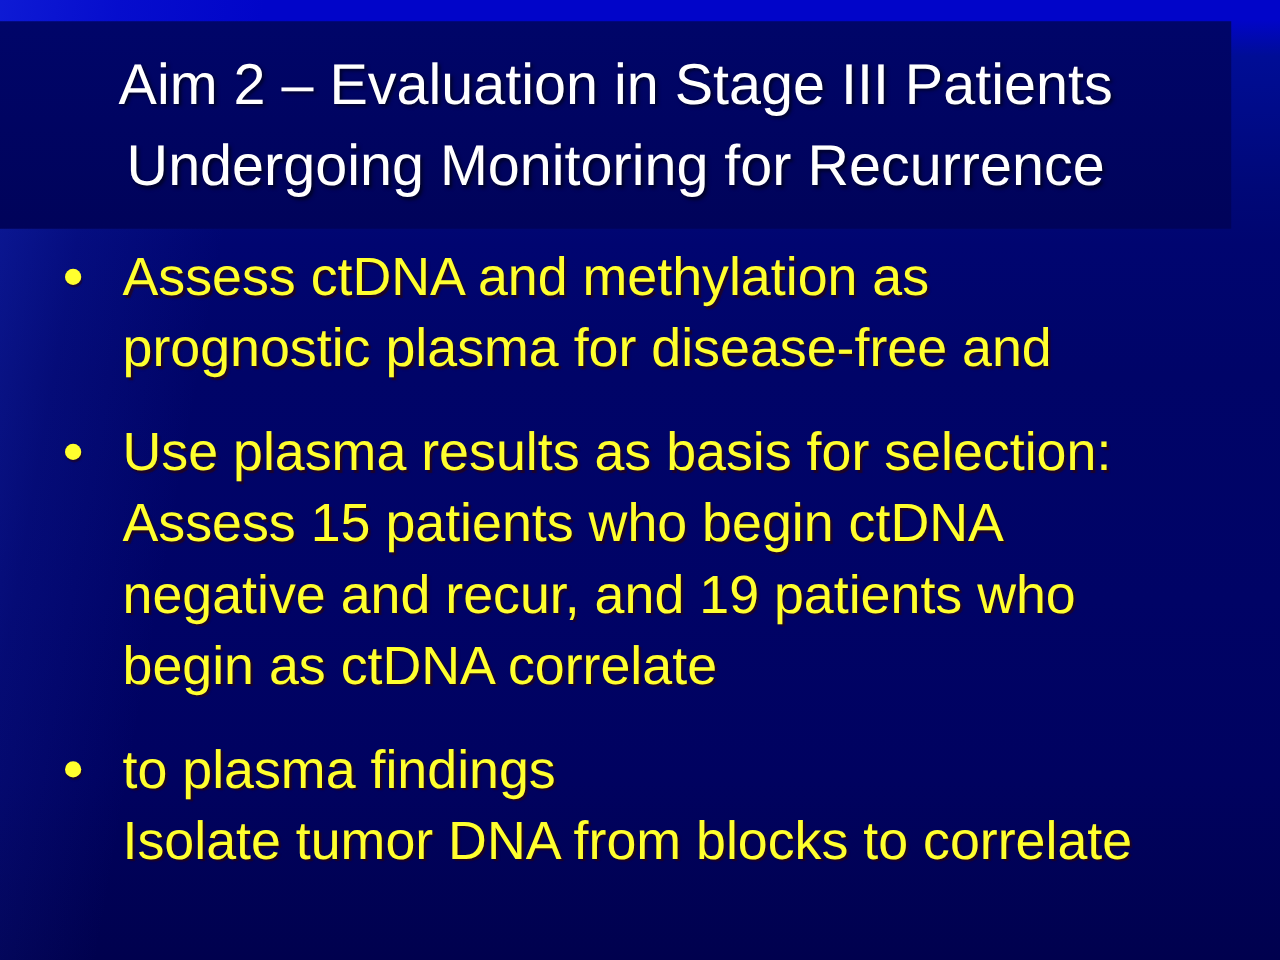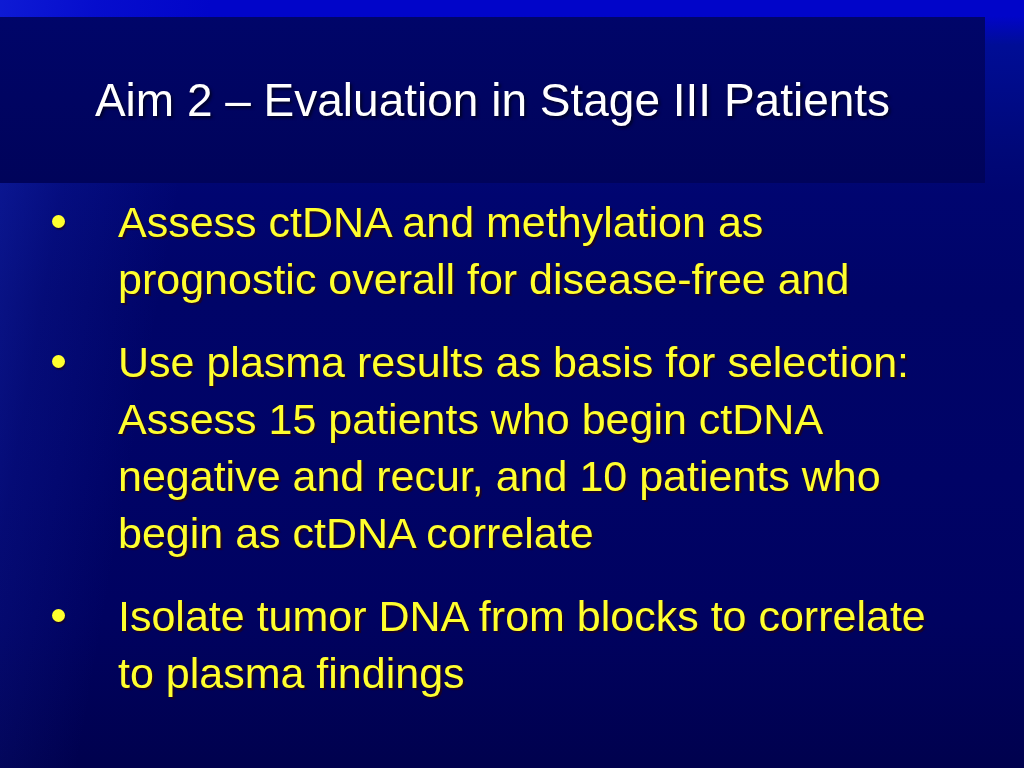--- a/index.html
+++ b/index.html
@@ -53,61 +53,62 @@
   .dot {
     flex: 0 0 auto;
     width: 13px;
     height: 13px;
     border-radius: 50%;
     background: #ffff2e;
     margin: 21px 0 0 52px;
     box-shadow: 1px 2px 1px rgba(40,0,0,0.5);
   }
   .btext {
-    margin-left: 53px;
+    margin-left: 33px;
     color: #ffff2e;
     font-size: 43px;
     line-height: 57px;
     text-shadow: 2px 2px 1px rgba(45,5,5,0.65);
   }
   .bline {
     white-space: nowrap;
   }
 </style>
 </head>
 <body>
 
 <div class="slide">
 
   <div class="title-band">
     <div class="title-line">Aim 2 – Evaluation in Stage III Patients</div>
+    <div class="title-line">Undergoing Monitoring for Recurrence</div>
   </div>
 
   <div class="body-area">
 
     <div class="bullet">
       <span class="dot"></span>
       <div class="btext">
         <div class="bline">Assess ctDNA and methylation as</div>
-        <div class="bline">prognostic overall for disease-free and</div>
+        <div class="bline">prognostic plasma for disease-free and</div>
       </div>
     </div>
 
     <div class="bullet">
       <span class="dot"></span>
       <div class="btext">
         <div class="bline">Use plasma results as basis for selection:</div>
         <div class="bline">Assess 15 patients who begin ctDNA</div>
-        <div class="bline">negative and recur, and 10 patients who</div>
+        <div class="bline">negative and recur, and 19 patients who</div>
         <div class="bline">begin as ctDNA correlate</div>
       </div>
     </div>
 
     <div class="bullet">
       <span class="dot"></span>
       <div class="btext">
+        <div class="bline">to plasma findings</div>
         <div class="bline">Isolate tumor DNA from blocks to correlate</div>
-        <div class="bline">to plasma findings</div>
       </div>
     </div>
 
   </div>
 </div>
 
 </body></html>

